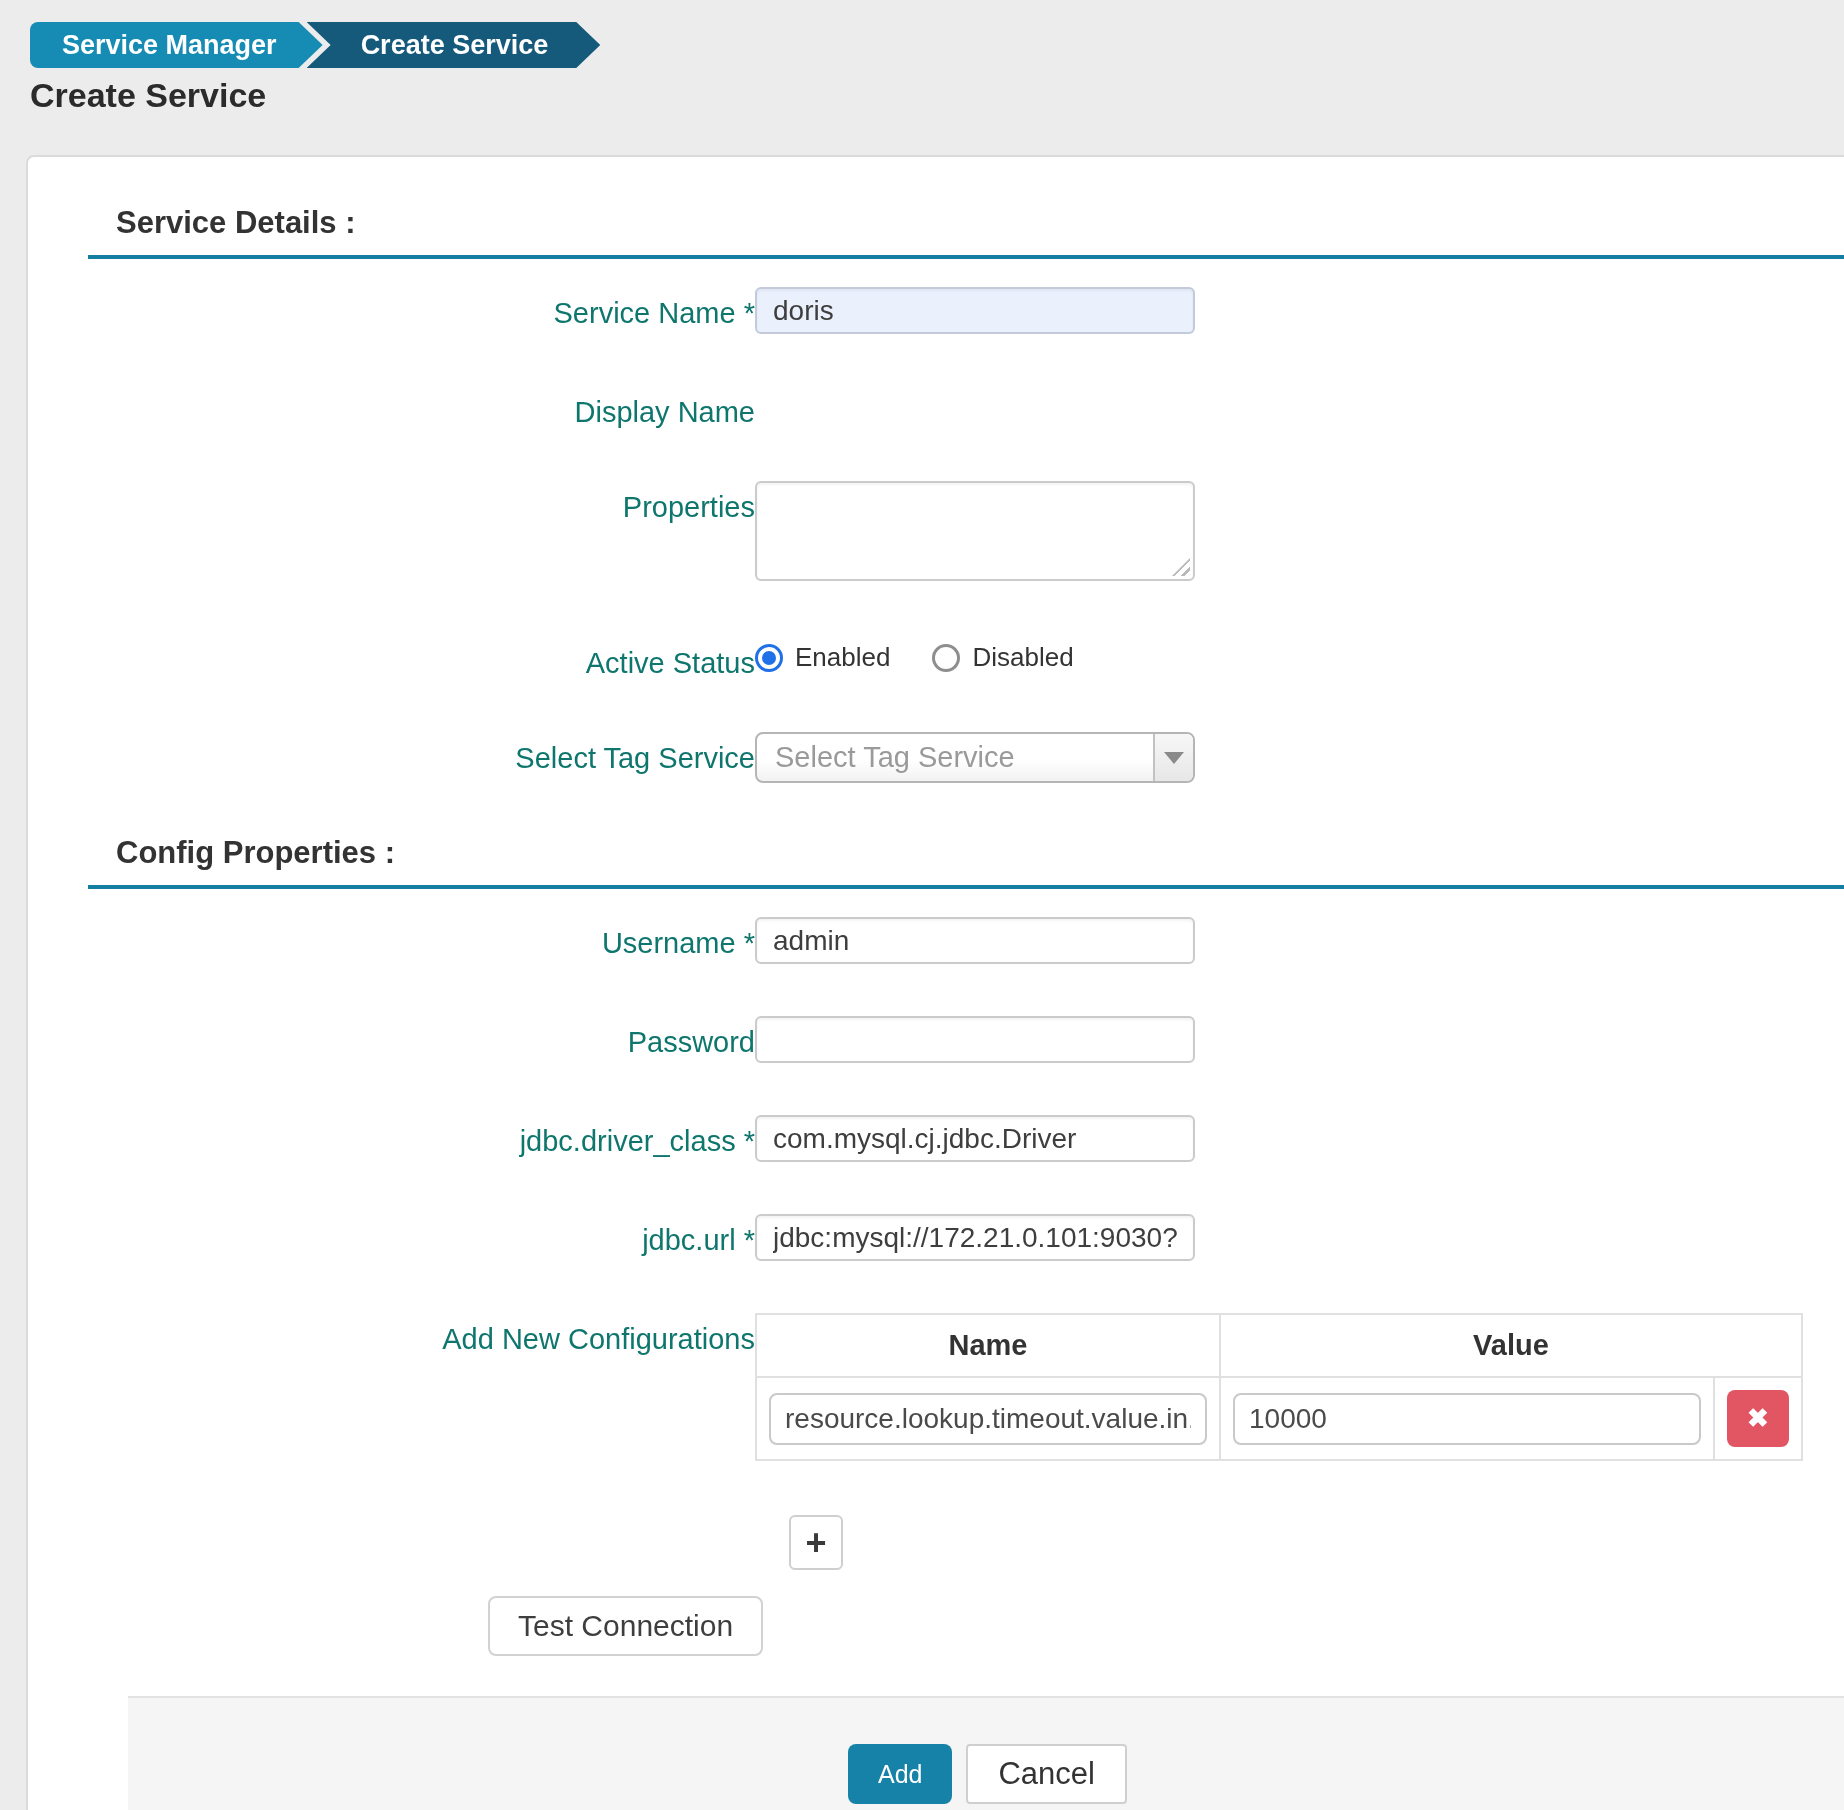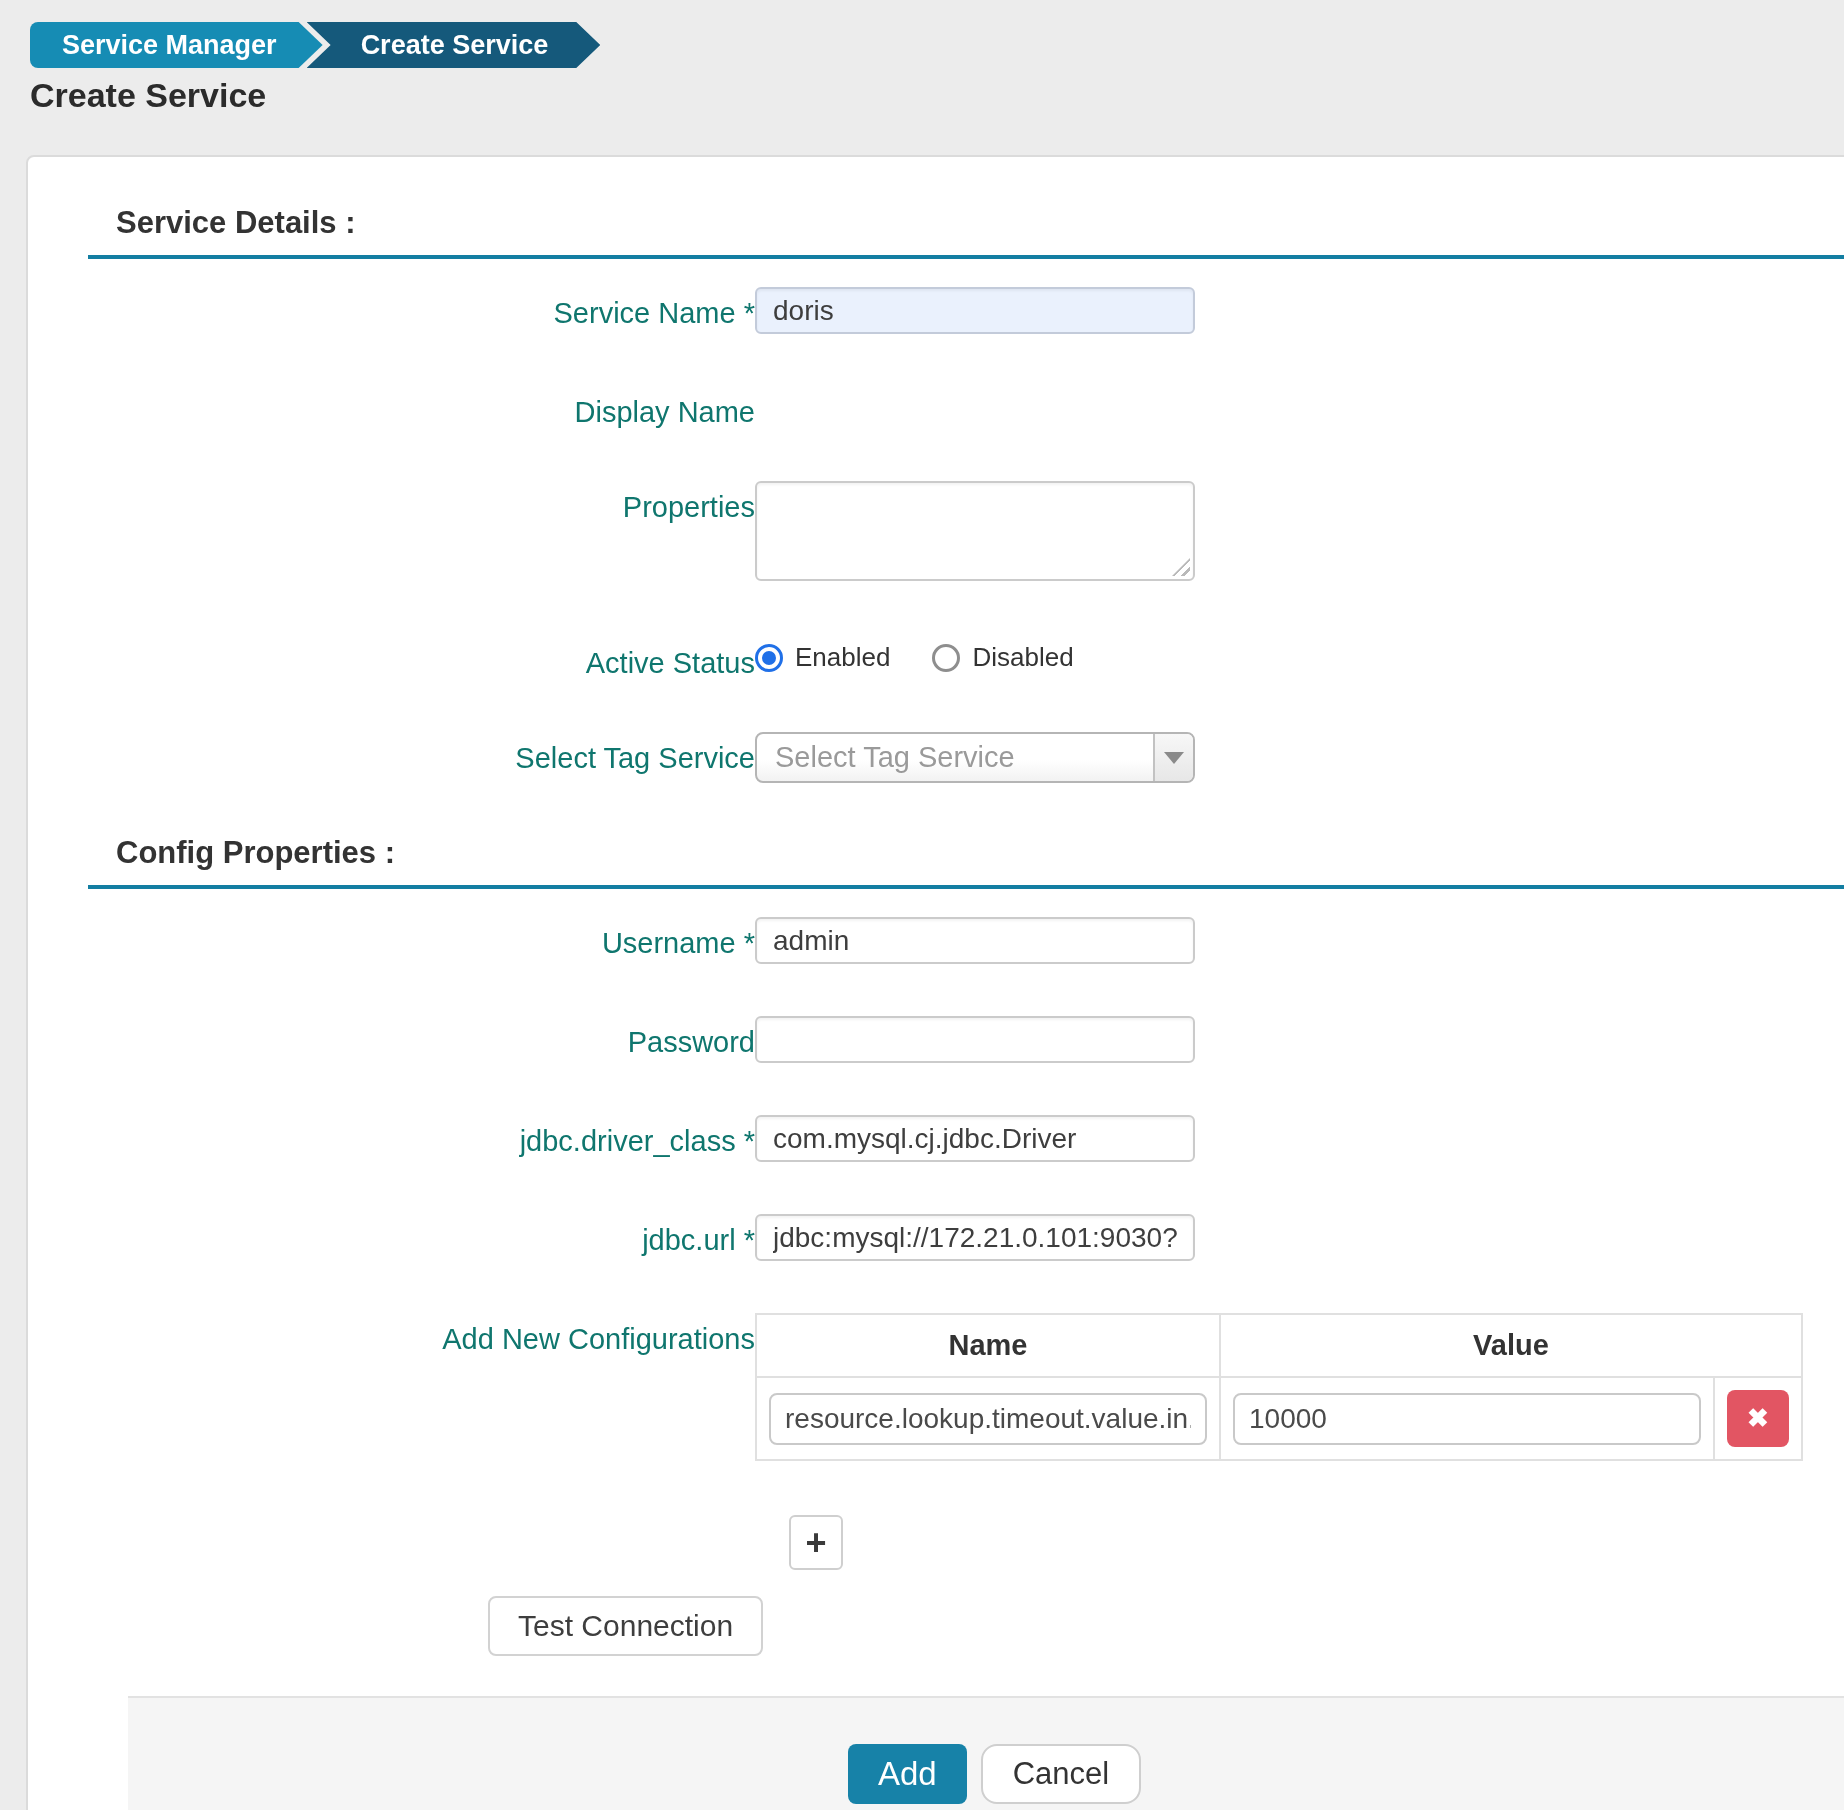--- a/index.html
+++ b/index.html
@@ -142,24 +142,24 @@
   }
 
   
   .form-actions {
     margin:40px 0 0 40px; height:220px;
     background:#F5F5F5; border-top:2px solid #E2E2E2;
     padding:46px 0 0 720px; display:flex; align-items:flex-start; gap:14px;
   }
   .btn-add {
     height:60px; padding:0 30px; background:#1782A8; color:#fff; border:none; border-radius:8px;
-    font-size:33px; cursor:pointer; font-family:"Liberation Sans", sans-serif;
+    font-size:25px; cursor:pointer; font-family:"Liberation Sans", sans-serif;
   }
   .btn-cancel {
-    height:60px; padding:4px 30px; background:#fff; color:#333; border:2px solid #CFCFCF; border-radius:16px;
+    height:60px; padding:4px 30px; background:#fff; color:#333; border:2px solid #CFCFCF; border-radius:4px;
     font-size:31px; cursor:pointer; font-family:"Liberation Sans", sans-serif;
   }
 </style>
 </head>
 <body>
 
 <div class="breadcrumb">
   <div class="crumb first">Service Manager</div>
   <div class="crumb second">Create Service</div>
 </div>

